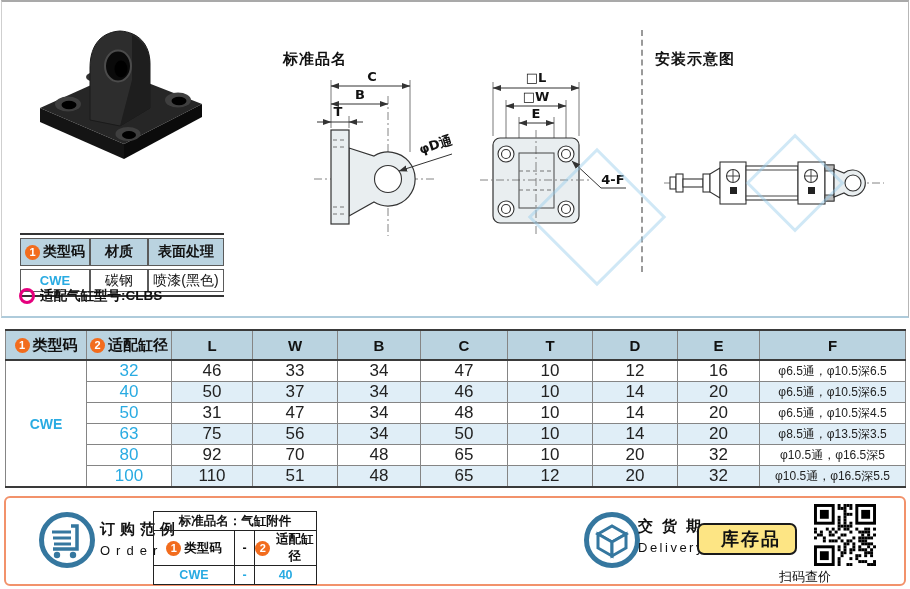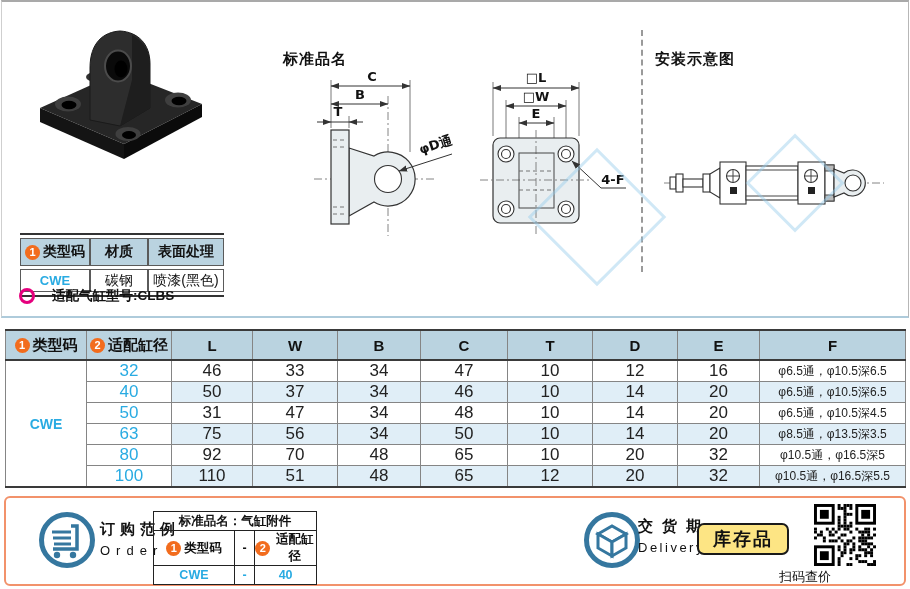--- a/index.html
+++ b/index.html
@@ -16,21 +16,21 @@
   .spec-wrap { position:absolute; left:18px; top:231px; width:204px;
                border-top:2px solid #333; border-bottom:2px solid #333; }
   .spec-table { width:100%; border-collapse:separate; border-spacing:0 3px; }
   .spec-table td { border:1px solid #5a5a5a; text-align:center; font-size:14px; padding:0; }
   .spec-table tr.hd td { background:#bad3e0; font-weight:bold; height:26px; }
   .spec-table tr.vl td { height:21px; }
   .cell-inline { display:inline-flex; align-items:center; justify-content:center; gap:3px; }
   .badge { display:inline-flex; width:15px; height:15px; border-radius:50%; background:#f26c1d; color:#fff;
            font-size:11px; font-weight:bold; align-items:center; justify-content:center; flex:none; }
   .cyan { color:#29abe2; }
-  .compat-note { position:absolute; left:17px; top:285px; display:flex; align-items:center; gap:17px;
+  .compat-note { position:absolute; left:17px; top:285px; display:flex; align-items:center; gap:5px;
                  font-size:13.5px; font-weight:bold; }
   .ring-icon { width:10px; height:10px; border:3.5px solid #e5007d; border-radius:50%; flex:none; }
 
   svg text { font-family:"DejaVu Sans","Liberation Sans",sans-serif; font-size:13px; font-weight:bold; fill:#111; }
   .dimline { stroke:#333; stroke-width:1; fill:none; }
   .extline { stroke:#555; stroke-width:0.8; fill:none; }
   .cline   { stroke:#777; stroke-width:0.9; fill:none; stroke-dasharray:8 3 2 3; }
   .hdash   { stroke:#666; stroke-width:0.9; fill:none; stroke-dasharray:4 3; }
   .body-fill { fill:#e9eef0; stroke:#333; stroke-width:1.2; }
   .wht { fill:#fff; stroke:#333; stroke-width:1.1; }
@@ -64,21 +64,21 @@
   .order-table { position:absolute; left:147px; top:13px; width:164px; border-collapse:collapse; }
   .order-table td { border:1px solid #222; text-align:center; padding:0; font-size:12.5px; }
   .order-table tr.tt td { height:18px; font-weight:bold;margin-top:12px; }
   .order-table tr.hh td { height:19px; font-weight:bold; }
   .order-table tr.vv td { height:18px; color:#29abe2; font-weight:bold; }
   .delivery-caption { position:absolute; left:632px; top:19px; }
   .delivery-caption .zh { font-size:15px; font-weight:bold; letter-spacing:9px; white-space:nowrap; }
   .delivery-caption .en { font-size:13px; letter-spacing:2.5px; margin-top:4px; }
   .stock-btn { position:absolute; left:691px; top:25px; width:88px; height:28px; background:#fde584;
                border:2px solid #1a1a1a; border-radius:7px; display:flex; align-items:center; justify-content:center;
-               font-size:18px; font-weight:bold; letter-spacing:2px; color:#111; }
+               font-size:18px; font-weight:bold; letter-spacing:2px; color:#111;padding-left:8px; }
   .qr-box { position:absolute; left:808px; top:6px; width:62px; height:62px; }
   .qr-caption { position:absolute; left:755px; top:70px; width:88px; text-align:center; font-size:13px; color:#111; }
 </style>
 </head>
 <body>
 
 <div id="page">
 
   <svg width="0" height="0" style="position:absolute">
     <defs>

